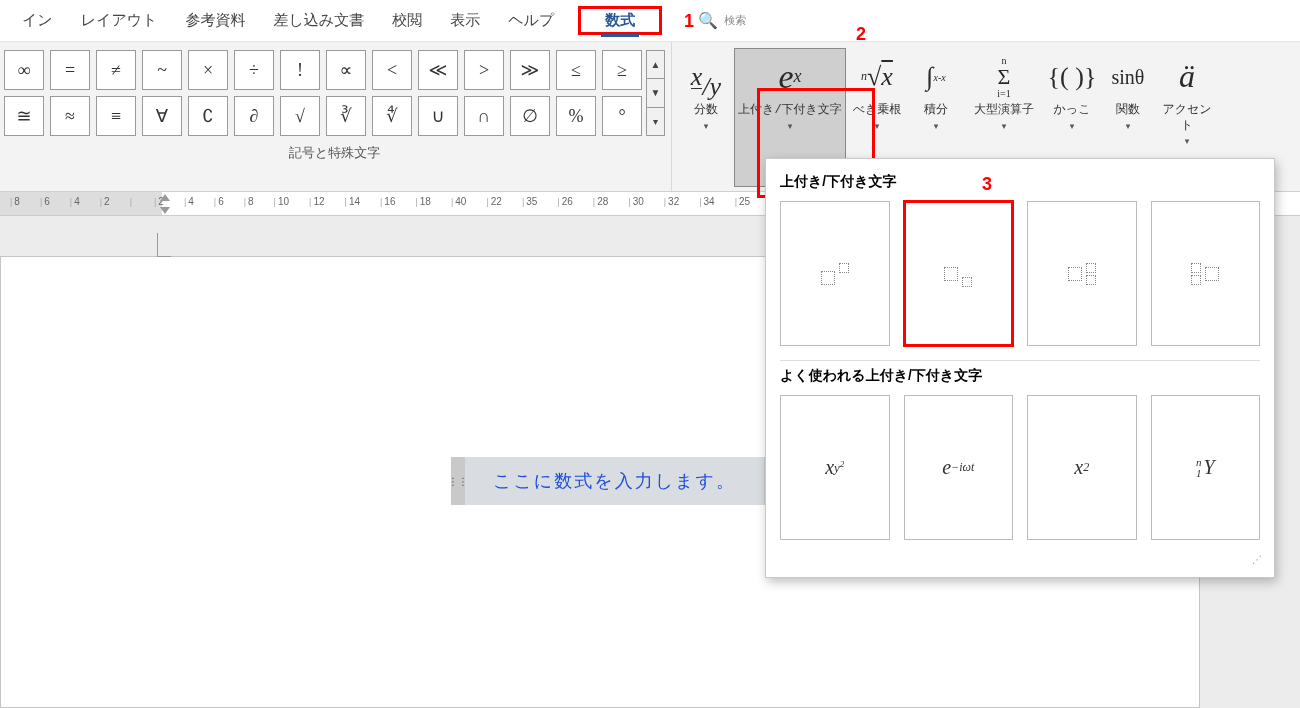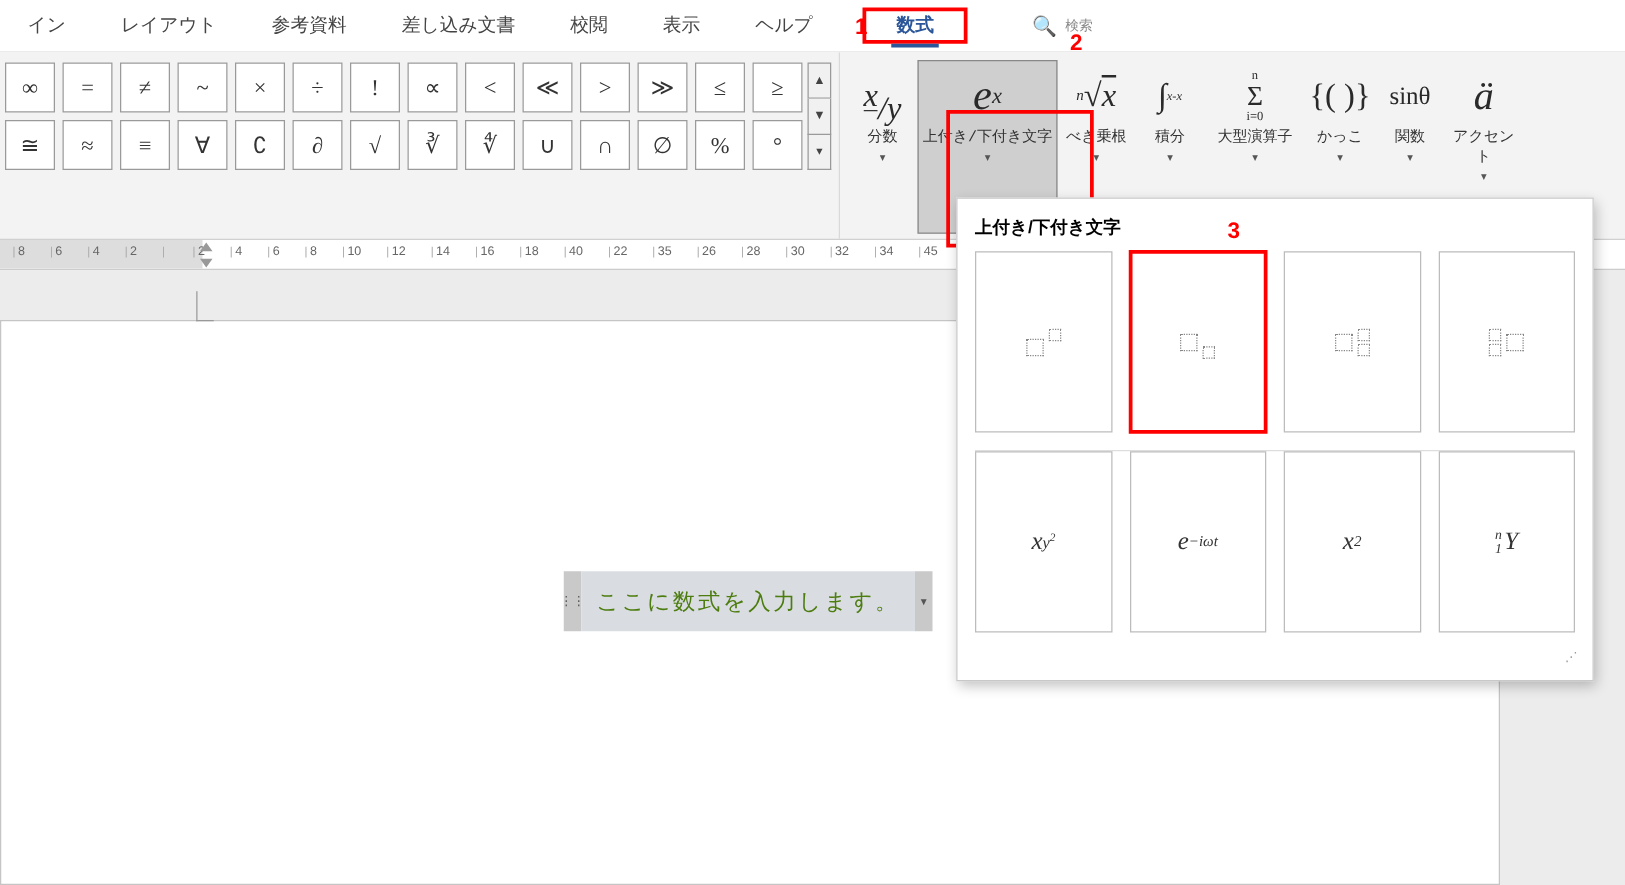--- a/index.html
+++ b/index.html
@@ -11,21 +11,21 @@
     width: 1300px;
     height: 708px;
     position: relative;
   }
   
   .menu-bar {
     height: 42px;
     background: #fff;
     display: flex;
     align-items: center;
-    gap: 36px;
+    gap: 20px;
     padding: 0 18px;
     border-bottom: 1px solid #e5e5e5;
   }
   .menu-item {
     font-size: 15px;
     color: #444;
     padding: 6px 4px;
     cursor: pointer;
     white-space: nowrap;
   }
@@ -149,22 +149,22 @@
   .equation-box {
     position:absolute; left:450px; top:200px;
     display:flex; align-items:stretch;
   }
   .eq-handle {
     width:14px; background:#c9c9c9;
     display:flex; align-items:center; justify-content:center;
     font-size:10px; color:#555;
   }
   .eq-content {
-    background:#d9dde2; color:#4d7c0f;
-    padding:12px 12px; font-size:18px;
+    background:#d9dde2; color:#1d4ed8;
+    padding:12px 28px; font-size:18px;
     font-family:"Yu Mincho","Cambria Math",serif;
     letter-spacing:2px;
   }
   .eq-drop {
     width:14px; background:#c9c9c9;
     display:flex; align-items:center; justify-content:center;
     font-size:8px; color:#555; cursor:pointer;
   }
 
   
@@ -265,20 +265,21 @@
           <div class="sym-btn">%</div>
           <div class="sym-btn">°</div>
         </div>
       </div>
       <div class="scroll-col">
         <div class="scroll-btn">▲</div>
         <div class="scroll-btn">▼</div>
         <div class="scroll-btn">▾</div>
       </div>
     </div>
+    <div class="panel-caption">記号と特殊文字</div>
   </div>
 
   <div class="structures-panel">
     <div class="struct-btn narrow">
       <div class="struct-icon">
           <span style="display:inline-block;border-bottom:1px solid #333;line-height:0.9">x</span>
           <span style="position:relative;top:10px;">/y</span>
         </div>
       <div class="struct-label">分数</div>
       <div class="dropdown-caret">▾</div>
@@ -295,21 +296,21 @@
     </div>
     <div class="struct-btn narrow">
       <div class="struct-icon">∫<span style="font-size:10px;vertical-align:super">x</span><span style="font-size:10px;vertical-align:sub">-x</span></div>
       <div class="struct-label">積分</div>
       <div class="dropdown-caret">▾</div>
     </div>
     <div class="struct-btn" style="width:80px">
       <div class="struct-icon" style="flex-direction:column;font-size:10px;font-style:normal;">
           <span>n</span>
           <span style="font-size:22px;line-height:0.9">Σ</span>
-          <span>i=0</span>
+          <span>i=1</span>
         </div>
       <div class="struct-label">大型演算子</div>
       <div class="dropdown-caret">▾</div>
     </div>
     <div class="struct-btn narrow">
       <div class="struct-icon" style="font-style:normal;">{( )}</div>
       <div class="struct-label">かっこ</div>
       <div class="dropdown-caret">▾</div>
     </div>
     <div class="struct-btn narrow">
@@ -344,21 +345,21 @@
     <span>16</span>
       <span>18</span>
       <span>40</span>
       <span>22</span>
     <span>35</span>
       <span>26</span>
       <span>28</span>
       <span>30</span>
     <span>32</span>
       <span>34</span>
-      <span>45</span>
+      <span>25</span>
   </div>
   <div class="ruler-marker"></div>
 </div>
 
 <div class="doc-area">
   <div class="page">
     <div class="page-corner"></div>
     <div class="equation-box">
       <div class="eq-handle">⋮⋮</div>
       <div class="eq-content">ここに数式を入力します。</div>
@@ -395,20 +396,21 @@
       <div class="ph" style="align-items:center;">
           <div style="display:flex;flex-direction:column;gap:2px;">
             <div class="ph-box sm"></div>
             <div class="ph-box sm"></div>
           </div>
           <div class="ph-box"></div>
         </div>
     </div>
   </div>
   <div class="gallery-sep"></div>
+  <div class="gallery-title">よく使われる上付き/下付き文字</div>
   <div class="gallery-grid">
     <div class="common-item">x<sub style="font-size:13px;">y<sup style="font-size:9px;">2</sup></sub></div>
     <div class="common-item">e<sup style="font-size:12px;">−iωt</sup></div>
     <div class="common-item">x<sup style="font-size:12px;">2</sup></div>
     <div class="common-item"><span style="display:inline-flex;flex-direction:column;font-size:11px;line-height:1;margin-right:2px;">
           <span>n</span>
           <span>1</span>
         </span>Y</div>
   </div>
   <div class="resize-dots">⋰</div>

